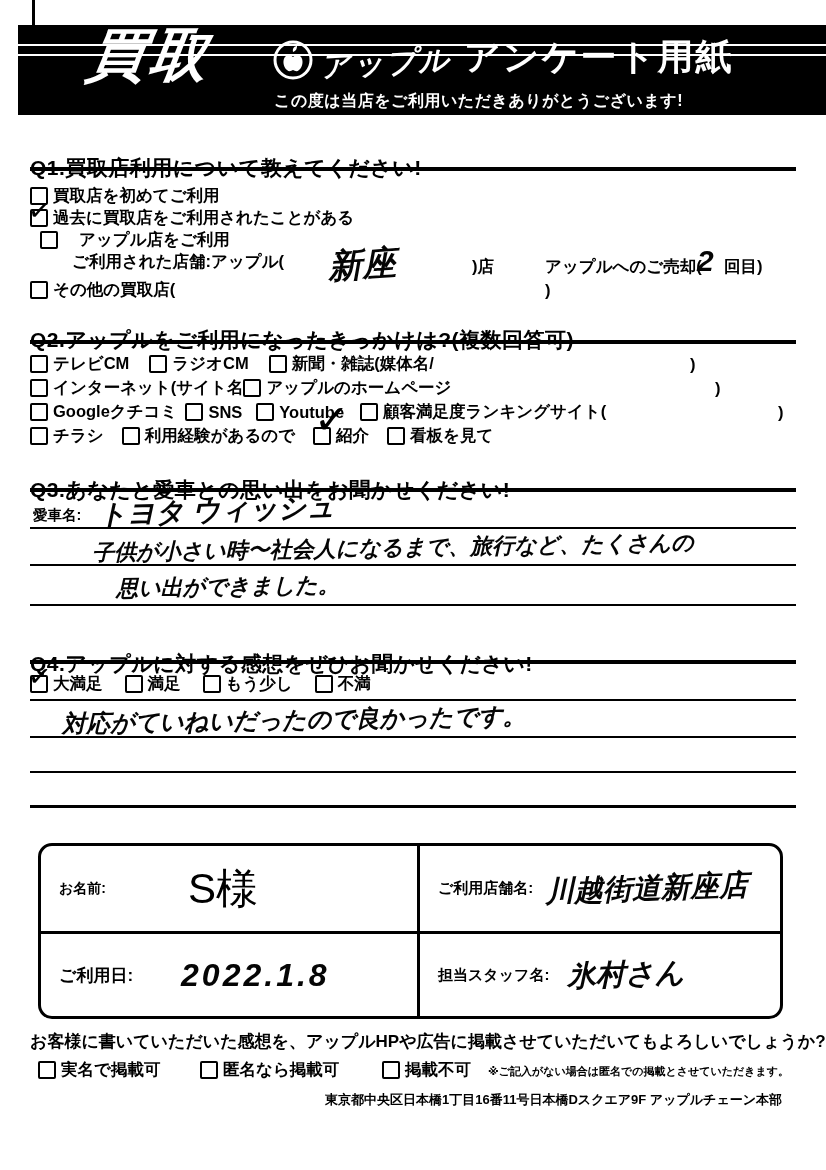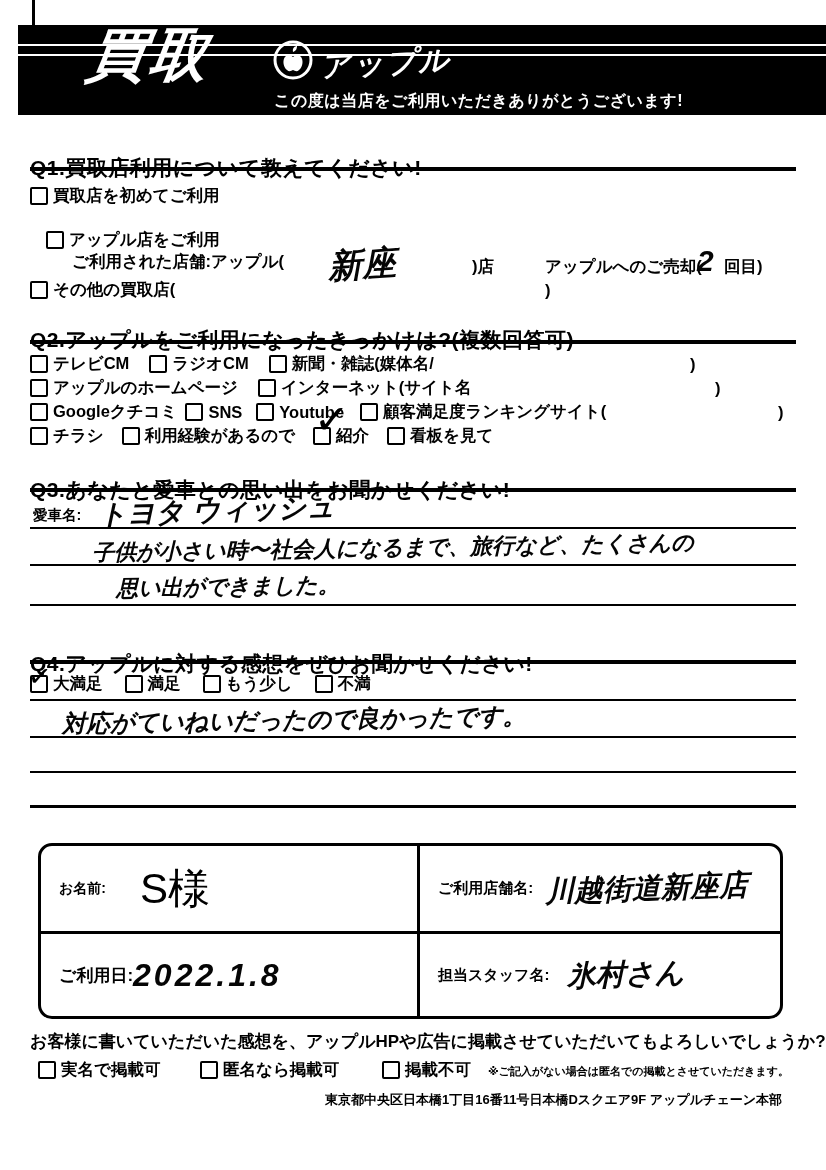--- a/index.html
+++ b/index.html
@@ -27,21 +27,21 @@
       margin-right:5px;position:relative;flex:none;}
   .cb.checked::after{content:"✓";position:absolute;left:-4px;top:-17px;font-size:28px;font-weight:700;
       color:#000;transform:rotate(6deg);}
   .cb-tall.checked::after{font-size:42px;top:-34px;left:-1px;transform:rotate(3deg);}
   .hw{font-style:italic;font-weight:600;white-space:nowrap;color:#050505;}
   
   .info-table{position:absolute;left:38px;top:843px;width:745px;height:176px;border:3px solid #000;
       border-radius:14px;display:grid;grid-template-columns:379px 1fr;grid-template-rows:88px 1fr;
       background:#fff;box-sizing:border-box;}
   .cell{display:flex;align-items:center;padding-left:18px;box-sizing:border-box;}
-  .cell.bR{border-right:3px solid #000;}
+  .cell.bR{border-right:3px solid #000;gap:48px;}
   .cell.bB{border-bottom:3px solid #000;}
   .cell-label{font-weight:700;white-space:nowrap;}
   
   .foot-q{position:absolute;left:30px;top:1030px;width:766px;font-size:17px;font-weight:800;white-space:nowrap;}
   .foot-note{position:absolute;left:458px;top:5px;font-size:11px;font-weight:700;white-space:nowrap;}
   .address{position:absolute;left:30px;top:1091px;width:752px;text-align:right;font-size:13px;
       font-weight:700;white-space:nowrap;}
 </style>
 </head>
 <body>
@@ -55,31 +55,36 @@
     <div class="hline" style="top:29px;height:2px;"></div>
     <div class="kaitori">買取</div>
     <div class="logo">
       <svg width="42" height="42" viewBox="0 0 42 42">
         <circle cx="21" cy="21" r="18" fill="none" stroke="#fff" stroke-width="3"></circle>
         <path d="M21 13 c-1-4 2-6 4-6 c0 3-1 5-4 6z" fill="#fff"></path>
         <path d="M14 17 c-4 3-3 11 1 14 c2 2 4 1 6 0 c2 1 4 2 6 0 c4-3 5-11 1-14 c-2-2-5-1-7 1 c-2-2-5-3-7-1z" fill="#fff"></path>
       </svg>
     </div>
     <div class="brand">アップル</div>
+    <div class="sheet-title">アンケート用紙</div>
     <div class="thanks">この度は当店をご利用いただきありがとうございます!</div>
   </header>
 
   <h2 class="qtitle" style="top:137px;">Q1.買取店利用について教えてください!</h2>
   <div class="rule" style="top:167px;height:4px;"></div>
 
   <div class="row" style="left:30px;top:185px;">
     <span class="cb"></span>
     <span class="lbl">買取店を初めてご利用</span>
   </div>
-  <div class="row" style="left:46px;top:229px;">
+  <div class="row" style="left:30px;top:207px;">
+    <span class="cb checked"></span>
+    <span class="lbl">過去に買取店をご利用されたことがある</span>
+  </div>
+  <div class="row" style="left:40px;top:229px;gap:16px;">
     <span class="cb"></span>
     <span class="lbl">アップル店をご利用</span>
   </div>
 
   <div class="abs" style="left:30px;top:250px;width:766px;height:34px;">
     <span class="frag" style="left:42px;top:1px;">ご利用された店舗:アップル(</span>
     <span class="frag hw" style="left:298px;top:-8px;font-size:34px;transform:rotate(-4deg);">新座</span>
     <span class="frag" style="left:442px;top:6px;">)店</span>
     <span class="frag" style="left:515px;top:6px;">アップルへのご売却(</span>
     <span class="frag hw" style="left:667px;top:-6px;font-size:30px;">2</span>
@@ -105,27 +110,27 @@
       <span class="lbl">ラジオCM</span>
     </span>
     <span class="opt">
       <span class="cb"></span>
       <span class="lbl">新聞・雑誌(媒体名/</span>
     </span>
     <span class="frag" style="left:660px;top:2px;">)</span>
   </div>
 
   <div class="row" style="left:30px;top:377px;width:766px;">
+    <span class="opt">
+      <span class="cb"></span>
+      <span class="lbl">インターネット(サイト名</span>
+    </span>
     <span class="opt" style="margin-right:20px;">
       <span class="cb"></span>
       <span class="lbl">アップルのホームページ</span>
-    </span>
-    <span class="opt">
-      <span class="cb"></span>
-      <span class="lbl">インターネット(サイト名</span>
     </span>
     <span class="frag" style="left:685px;top:2px;">)</span>
   </div>
 
   <div class="row" style="left:30px;top:401px;width:766px;">
     <span class="opt" style="margin-right:8px;">
       <span class="cb"></span>
       <span class="lbl">Googleクチコミ</span>
     </span>
     <span class="opt" style="margin-right:14px;">

